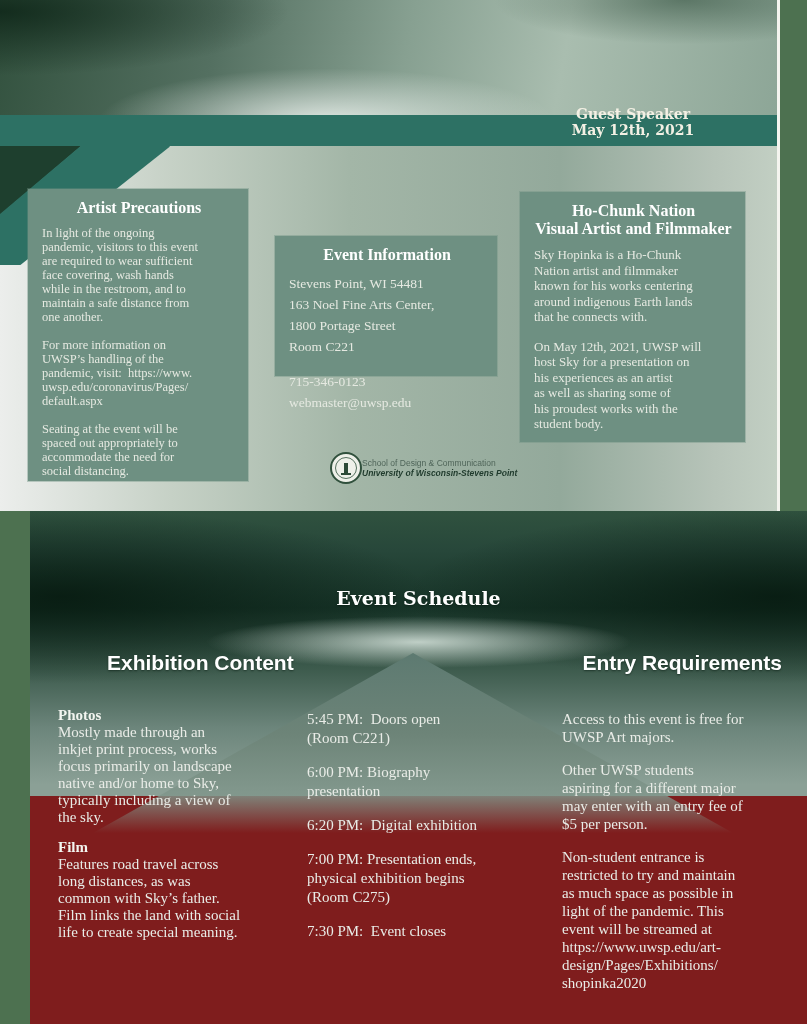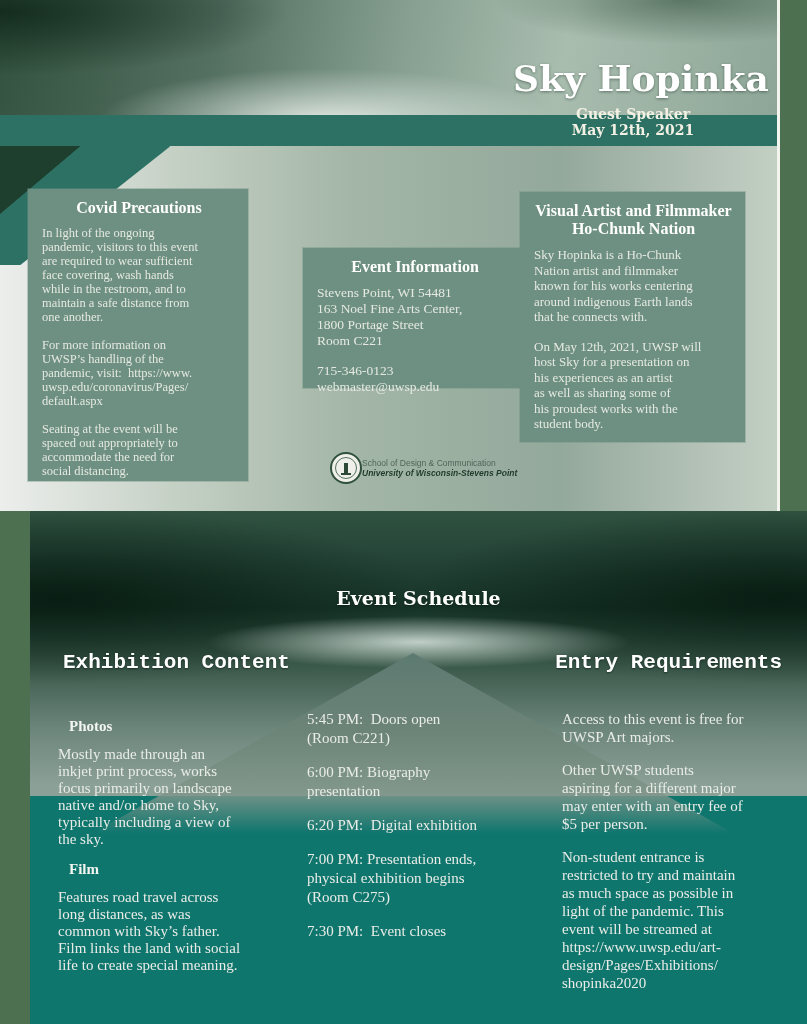--- a/index.html
+++ b/index.html
@@ -22,21 +22,21 @@
   .teal-band{position:absolute;left:0;top:115px;width:777px;height:31px;background:#2d7164;}
   .band-text{position:absolute;left:513px;top:106px;width:240px;text-align:center;
     font-family:"DejaVu Serif",serif;font-weight:bold;font-size:14px;line-height:16px;color:#f3f0e4;}
   .wedge-dark{position:absolute;left:0;top:115px;width:118px;height:100px;background:#1e3f2e;
     clip-path:polygon(0 0,100% 0,0 100%);}
   .wedge-teal{position:absolute;left:0;top:115px;width:170px;height:150px;background:#2d7164;
     clip-path:polygon(69% 0,100% 21%,12% 100%,0 100%,0 66%);}
 
   .info-box{position:absolute;background:#6e9082;color:#e5e9e1;box-shadow:0 0 0 1px rgba(110,144,130,0.4);}
   .box-covid{left:28px;top:189px;width:220px;height:292px;}
-  .box-event{left:275px;top:248px;width:222px;height:140px;margin-left:28px;}
+  .box-event{left:275px;top:236px;width:222px;height:140px;}
   .box-artist{left:520px;top:192px;width:225px;height:250px;}
   .box-pad{padding:8px 12px 8px 14px;}
   .box-heading{font-family:"Liberation Serif",serif;font-weight:bold;font-size:16px;line-height:18px;
     color:#ffffff;text-align:center;margin:2px 0 9px 0;white-space:nowrap;}
   .box-heading.two-line{white-space:normal;}
   .box-heading .hl{display:block;white-space:nowrap;}
   .box-body{font-size:12.5px;line-height:14px;}
   .box-body p{margin:0 0 14px 0;white-space:pre-wrap;}
   .box-body p:last-child{margin-bottom:0;}
 
@@ -45,67 +45,66 @@
     box-sizing:border-box;position:relative;flex:0 0 auto;}
   .seal .ring{position:absolute;left:3px;top:3px;right:3px;bottom:3px;border-radius:50%;
     border:1px solid #55705e;}
   .seal .col{position:absolute;left:12px;top:9px;width:4px;height:10px;background:#2c4a37;}
   .seal .base{position:absolute;left:9px;top:19px;width:10px;height:2px;background:#2c4a37;}
   .logo-text{font-family:"Liberation Sans",sans-serif;}
   .logo-line1{font-size:8.5px;line-height:10px;color:#50665a;}
   .logo-line2{font-size:8.5px;line-height:10px;font-weight:bold;color:#1f3a2c;font-style:italic;}
 
   
-  .bottom-panel{position:absolute;left:30px;top:511px;width:777px;height:513px;background:#0f766e;}
+  .bottom-panel{position:absolute;left:30px;top:511px;width:777px;height:513px;background:#7f1d1d;}
   .lake-photo{position:absolute;left:0;top:0;width:777px;height:285px;
     background:
       radial-gradient(ellipse 42% 14% at 50% 46%, rgba(228,240,233,0.8) 0%, rgba(228,240,233,0) 65%),
       radial-gradient(ellipse 70% 45% at 4% 30%, rgba(6,25,15,0.85) 0%, rgba(6,25,15,0) 68%),
       radial-gradient(ellipse 70% 45% at 96% 30%, rgba(6,25,15,0.85) 0%, rgba(6,25,15,0) 68%),
       linear-gradient(180deg,#30523f 0%,#27473a 14%,#173428 34%,#3c5a4c 55%,#6c857b 76%,#8ba096 96%);}
   .center-triangle{position:absolute;left:63px;top:142px;width:640px;height:180px;
     clip-path:polygon(50% 0,100% 100%,0 100%);
     background:linear-gradient(180deg,#5d7a71 0%,#6d8478 45%,#80968b 75%,rgba(139,160,150,0) 100%);}
   .schedule-heading{position:absolute;left:0;top:76px;width:777px;text-align:center;
     font-family:"DejaVu Serif",serif;font-weight:bold;font-size:19px;color:#ffffff;
     text-shadow:0 1px 2px rgba(0,20,10,0.5);}
-  .section-heading{position:absolute;top:140px;font-family:Liberation Mono, monospace;font-weight:bold;
-    font-size:21px;color:#ffffff;text-shadow:0 1px 2px rgba(0,20,10,0.5);white-space:nowrap;}
+  .section-heading{position:absolute;top:140px;font-family:Liberation Sans, sans-serif;font-weight:bold;
+    font-size:21px;color:#ffffff;text-shadow:0 1px 2px rgba(0,20,10,0.5);white-space:nowrap;margin-left:44px;}
   .heading-left{left:33px;}
   .heading-right{right:25px;}
 
   .col-text{position:absolute;color:#e9ece7;font-size:15px;}
   .col-left{left:28px;top:196px;width:252px;line-height:17px;}
   .col-mid{left:277px;top:199px;width:248px;line-height:19px;}
   .col-right{left:532px;top:199px;width:252px;line-height:18px;}
   .col-text p{margin:0 0 15px 0;white-space:pre-wrap;}
-  .col-text h3{margin:11px;font-size:15px;line-height:17px;font-weight:bold;color:#f3f5f0;}
+  .col-text h3{margin:0;font-size:15px;line-height:17px;font-weight:bold;color:#f3f5f0;}
   .col-left .blk{margin-bottom:13px;}
   .col-left p{margin:0;}
 </style>
 </head>
 <body>
 
 <div class="canvas">
 
   <section class="top-panel">
     <div class="hero-photo"></div>
     <div class="wedge-dark"></div>
     <div class="wedge-teal"></div>
     <div class="teal-band"></div>
 
-    <div class="hero-title">Sky Hopinka</div>
     <div class="band-text">
       <div>Guest Speaker</div>
       <div>May 12th, 2021</div>
     </div>
 
     <div class="info-box box-covid">
       <div class="box-pad">
-        <div class="box-heading">Covid Precautions</div>
+        <div class="box-heading">Artist Precautions</div>
         <div class="box-body">
           <p>In light of the ongoing
 pandemic, visitors to this event
 are required to wear sufficient
 face covering, wash hands
 while in the restroom, and to
 maintain a safe distance from
 one another.</p>
           <p>For more information on
 UWSP’s handling of the
@@ -116,36 +115,36 @@
 spaced out appropriately to
 accommodate the need for
 social distancing.</p>
         </div>
       </div>
     </div>
 
     <div class="info-box box-event">
       <div class="box-pad">
         <div class="box-heading">Event Information</div>
-        <div class="box-body" style="font-size:13.5px;line-height:16px;">
+        <div class="box-body" style="font-size:13.5px;line-height:21px;">
           <p>Stevens Point, WI 54481
 163 Noel Fine Arts Center,
 1800 Portage Street
 Room C221</p>
           <p>715-346-0123
 webmaster@uwsp.edu</p>
         </div>
       </div>
     </div>
 
     <div class="info-box box-artist">
       <div class="box-pad">
         <div class="box-heading two-line">
+          <span class="hl">Ho-Chunk Nation</span>
           <span class="hl">Visual Artist and Filmmaker</span>
-          <span class="hl">Ho-Chunk Nation</span>
         </div>
         <div class="box-body" style="font-size:13px;line-height:15.5px;">
           <p>Sky Hopinka is a Ho-Chunk
 Nation artist and filmmaker
 known for his works centering
 around indigenous Earth lands
 that he connects with.</p>
           <p>On May 12th, 2021, UWSP will
 host Sky for a presentation on
 his experiences as an artist

